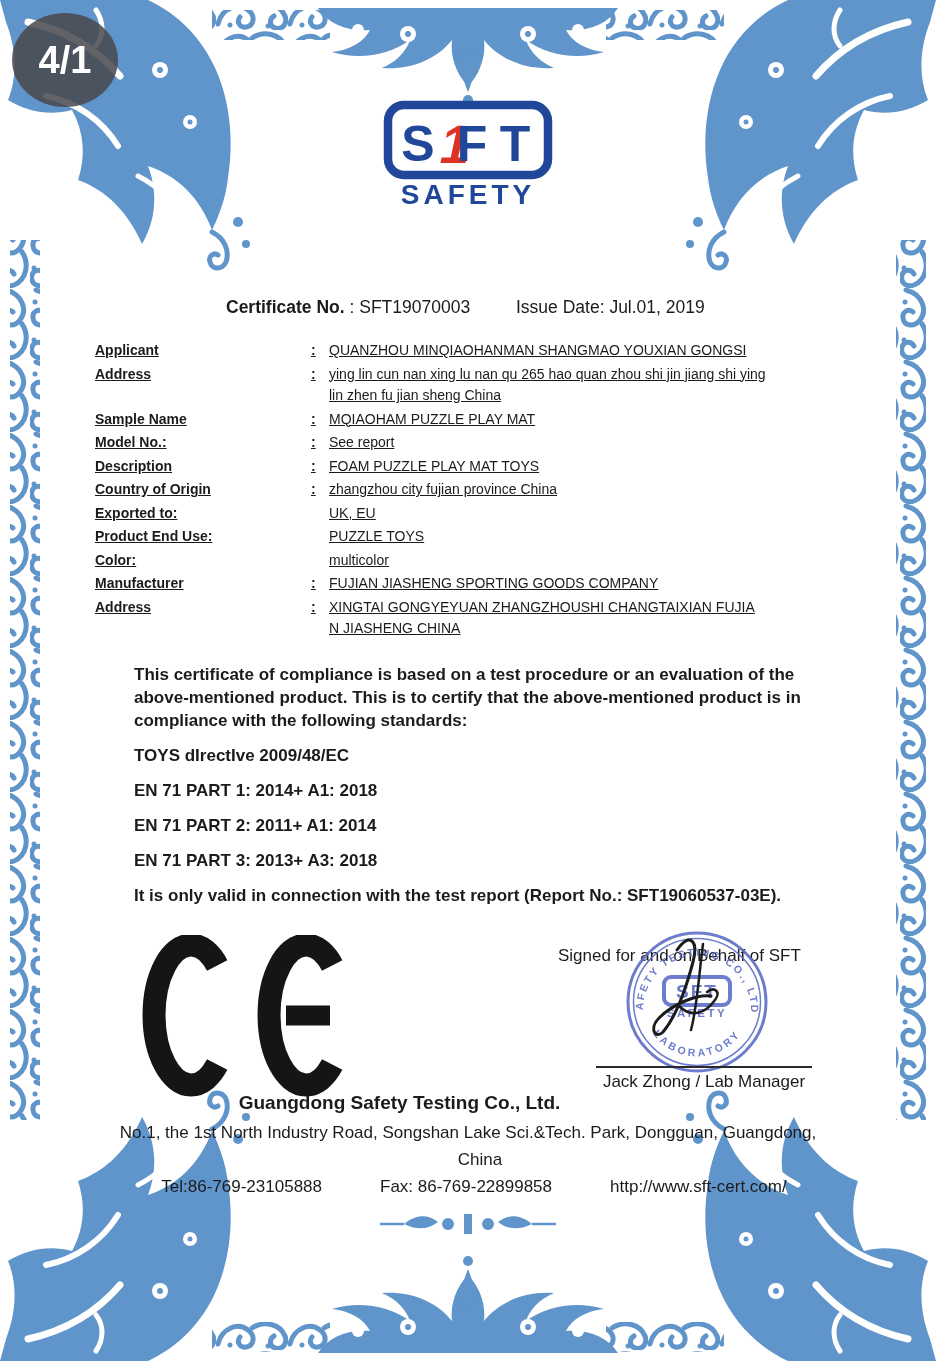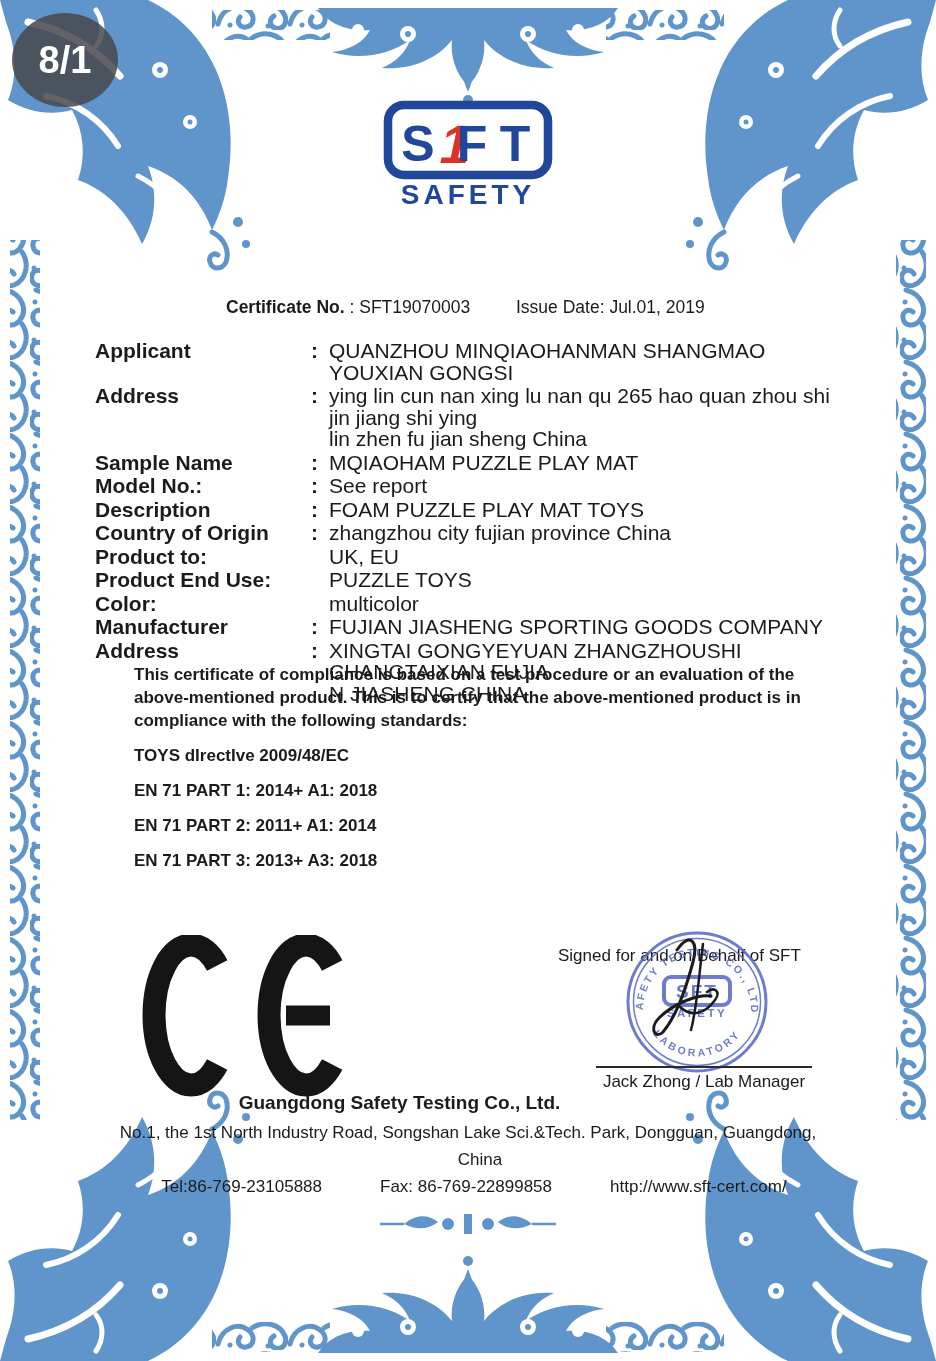--- a/index.html
+++ b/index.html
@@ -15,21 +15,21 @@
   
   .title{position:absolute;top:224px;left:0;width:936px;text-align:center;
          font-size:45px;font-weight:bold;letter-spacing:-1px;color:#111;}
   
   .certline{position:absolute;top:297px;left:0;width:936px;height:24px;font-size:17.5px;text-align:right;}
   .certline .no{position:absolute;left:226px;}
   .certline .no b{font-weight:bold;}
   .certline .issue{position:absolute;left:516px;}
   
   .fields{position:absolute;left:95px;top:340px;width:750px;display:grid;
-          grid-template-columns:216px 18px 1fr;row-gap:2px;font-size:21px;line-height:21.5px;}
+          grid-template-columns:216px 18px 1fr;row-gap:2px;font-size:14px;line-height:21.5px;text-decoration:underline;}
   .f-label{font-weight:bold;}
   .f-colon{font-weight:bold;}
   .f-value{white-space:pre-line;}
   
   .statement{position:absolute;left:122px;top:651px;width:716px;font-size:17px;
              line-height:23px;font-weight:bold;}
   .statement p{margin:12px;}
   .statement .std{margin-top:6px;}
   .statement .validity{margin-top:4px;}
   
@@ -123,21 +123,21 @@
     <use href="#cornerFl" transform="translate(936,0) scale(-1,1)"></use>
     <use href="#cornerFl" transform="translate(0,1361) scale(1,-1)"></use>
     <use href="#cornerFl" transform="translate(936,1361) scale(-1,-1)"></use>
 
     <use href="#crest" transform="translate(468,8)"></use>
     <use href="#crest" transform="translate(468,1353) scale(1,-1)"></use>
 
     <use href="#divider" transform="translate(468,1224)"></use>
   </svg>
 
-  <div class="badge">8/1</div>
+  <div class="badge">4/1</div>
 
   <svg class="logo-svg" width="200" height="110" viewBox="0 0 200 110">
     <rect x="20" y="5" width="160" height="70" rx="16" fill="#ffffff" stroke="#21479B" stroke-width="8.5"></rect>
     <text x="50" y="61" text-anchor="middle" font-size="50" font-weight="bold" fill="#21479B">S</text>
     <text transform="translate(84,63) skewX(-12)" text-anchor="middle" font-size="54" font-weight="bold" fill="#DD3327">1</text>
     <text x="104" y="61" text-anchor="middle" font-size="50" font-weight="bold" fill="#21479B">F</text>
     <text x="147" y="61" text-anchor="middle" font-size="50" font-weight="bold" fill="#21479B">T</text>
     <text x="100" y="104" text-anchor="middle" font-size="28" font-weight="bold" letter-spacing="4" fill="#21479B">SAFETY</text>
   </svg>
 
@@ -166,21 +166,21 @@
     <div class="f-value">See report</div>
 
     <div class="f-label">Description</div>
     <div class="f-colon">:</div>
     <div class="f-value">FOAM PUZZLE PLAY MAT TOYS</div>
 
     <div class="f-label">Country of Origin</div>
     <div class="f-colon">:</div>
     <div class="f-value">zhangzhou city fujian province China</div>
 
-    <div class="f-label">Product to:</div>
+    <div class="f-label">Exported to:</div>
     <div class="f-colon"></div>
     <div class="f-value">UK, EU</div>
 
     <div class="f-label">Product End Use:</div>
     <div class="f-colon"></div>
     <div class="f-value">PUZZLE TOYS</div>
 
     <div class="f-label">Color:</div>
     <div class="f-colon"></div>
     <div class="f-value">multicolor</div>
@@ -194,20 +194,21 @@
     <div class="f-value">XINGTAI GONGYEYUAN ZHANGZHOUSHI CHANGTAIXIAN FUJIA
 N JIASHENG CHINA</div>
   </div>
 
   <div class="statement">
     <p>This certificate of compliance is based on a test procedure or an evaluation of the above-mentioned product. This is to certify that the above-mentioned product is in compliance with the following standards:</p>
     <p>TOYS dIrectIve 2009/48/EC</p>
     <p class="std">EN 71 PART 1: 2014+ A1: 2018</p>
     <p class="std">EN 71 PART 2: 2011+ A1: 2014</p>
     <p class="std">EN 71 PART 3: 2013+ A3: 2018</p>
+    <p class="validity">It is only valid in connection with the test report (Report No.: SFT19060537-03E).</p>
   </div>
 
   <svg class="ce-svg" width="230" height="165" viewBox="0 0 230 165" role="img" aria-label="CE">
     <path d="M77.2,30.5 A 37 70 0 1 0 77.2,129.5" fill="none" stroke="#151515" stroke-width="23"></path>
     <path d="M192.2,30.5 A 37 70 0 1 0 192.2,129.5" fill="none" stroke="#151515" stroke-width="23"></path>
     <path d="M146,80.5 H 190" fill="none" stroke="#151515" stroke-width="20"></path>
   </svg>
 
   <div class="signed-for">Signed for and on Behalf of SFT</div>
 

